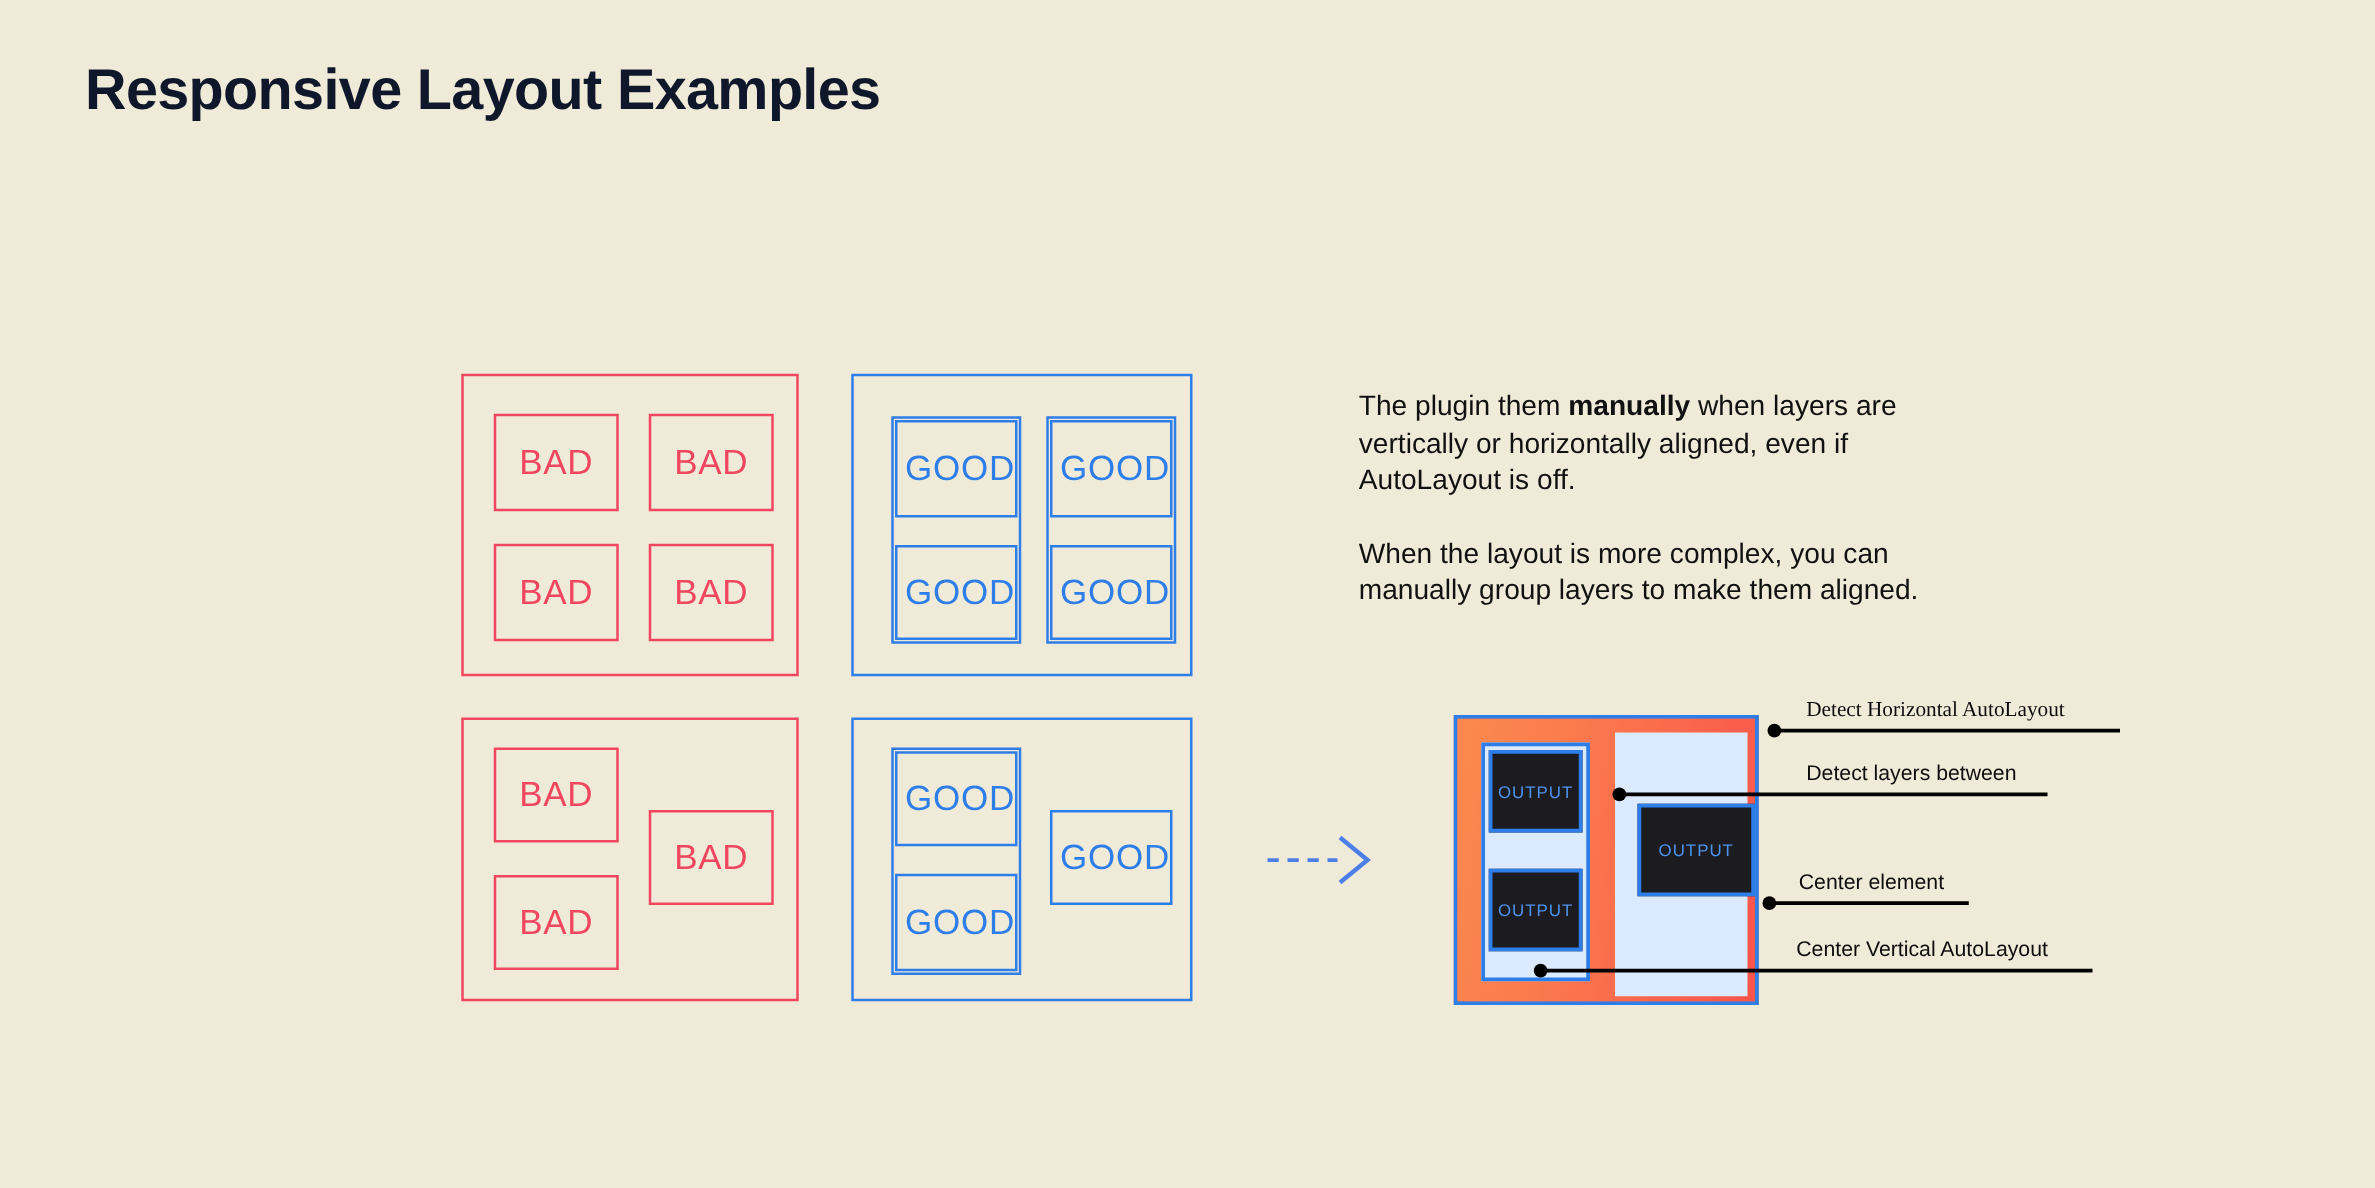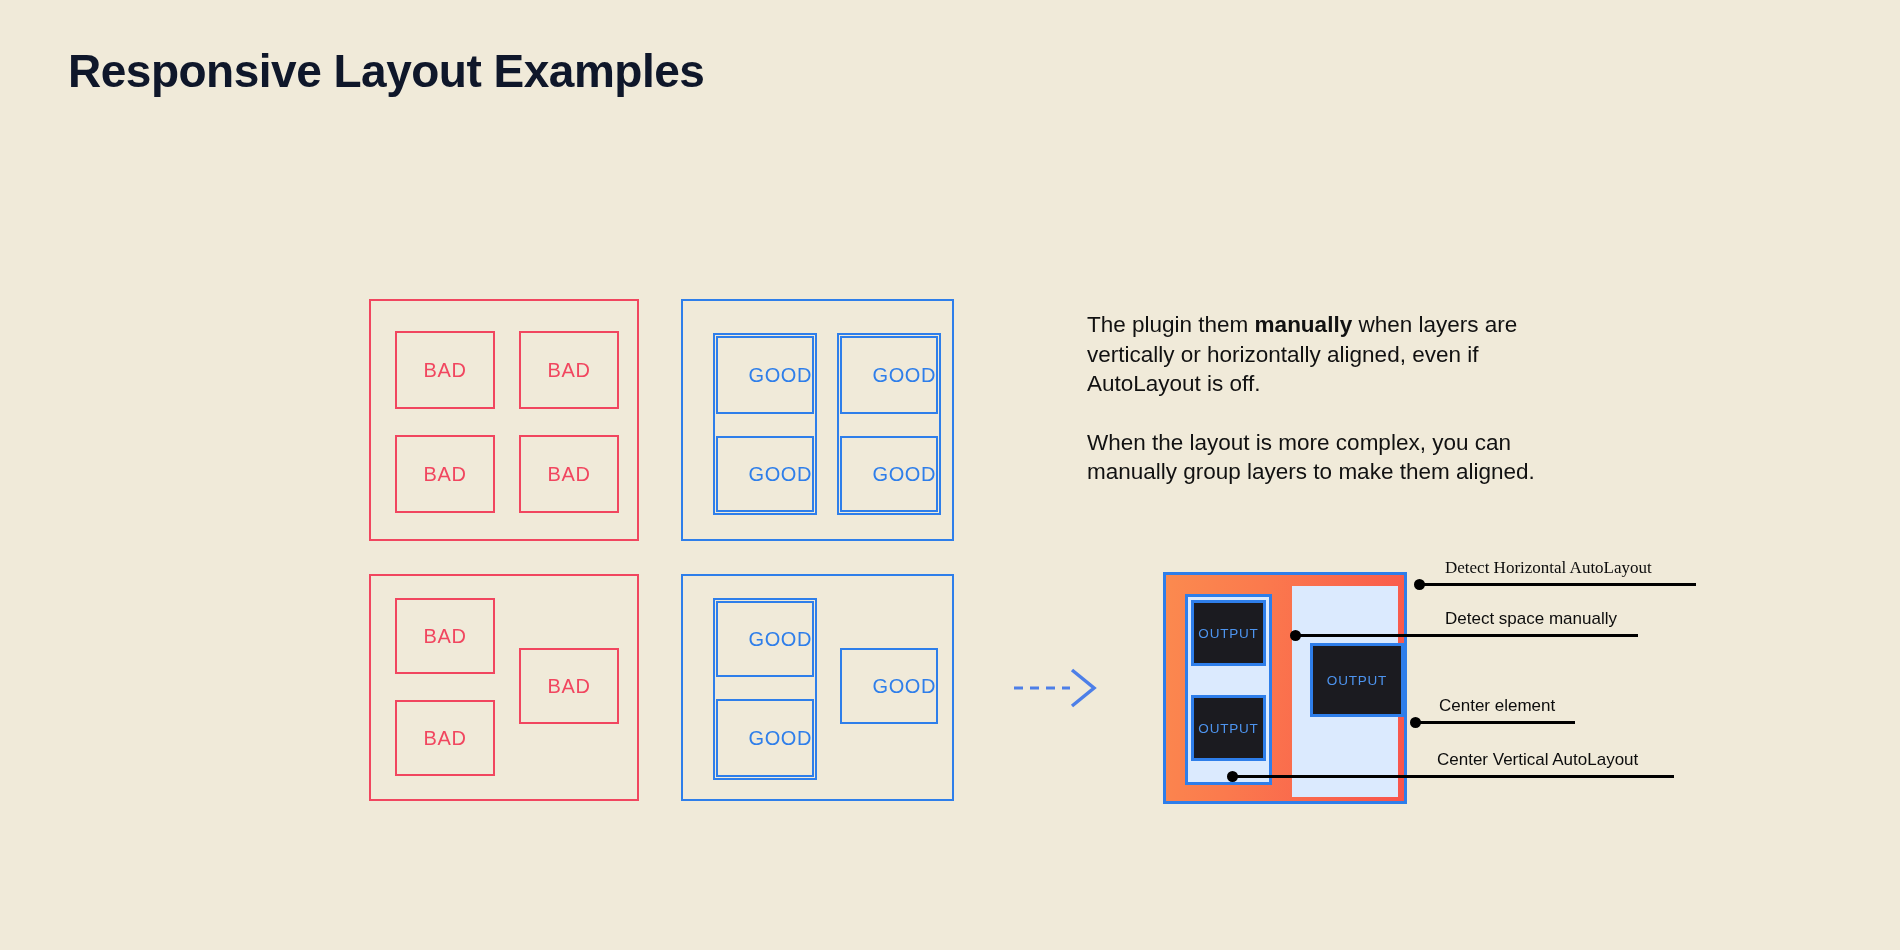--- a/index.html
+++ b/index.html
@@ -37,21 +37,21 @@
   .panel.bad  { border: 2px solid #f1465f; }
   .panel.good { border: 2px solid #2e7eea; }
 
   
   .cell {
     position: absolute;
     box-sizing: border-box;
     display: flex;
     align-items: center;
     justify-content: center;
-    font-size: 20px;
+    font-size: 28px;
     letter-spacing: 0.6px;
   }
   .cell.bad {
     border: 2px solid #f1465f;
     color: #f1465f;
   }
   .cell.good {
     border: 2px solid #2e7eea;
     color: #2e7eea;
     justify-content: flex-end;
@@ -247,21 +247,21 @@
 
 <div class="anno" style="left:1419px; top:583px; width:277px;">
   <div class="anno-dot"></div>
   <div class="anno-line" style="width:277px;"></div>
   <div class="anno-label" style="left:26px;font-family:Liberation Serif, serif;">Detect Horizontal AutoLayout</div>
 </div>
 
 <div class="anno" style="left:1295px; top:634px; width:343px;">
   <div class="anno-dot"></div>
   <div class="anno-line" style="width:343px;"></div>
-  <div class="anno-label" style="left:150px;">Detect space manually</div>
+  <div class="anno-label" style="left:150px;">Detect layers between</div>
 </div>
 
 <div class="anno" style="left:1415px; top:721px; width:160px;">
   <div class="anno-dot"></div>
   <div class="anno-line" style="width:160px;"></div>
   <div class="anno-label" style="left:24px;">Center element</div>
 </div>
 
 <div class="anno" style="left:1232px; top:775px; width:442px;">
   <div class="anno-dot"></div>

